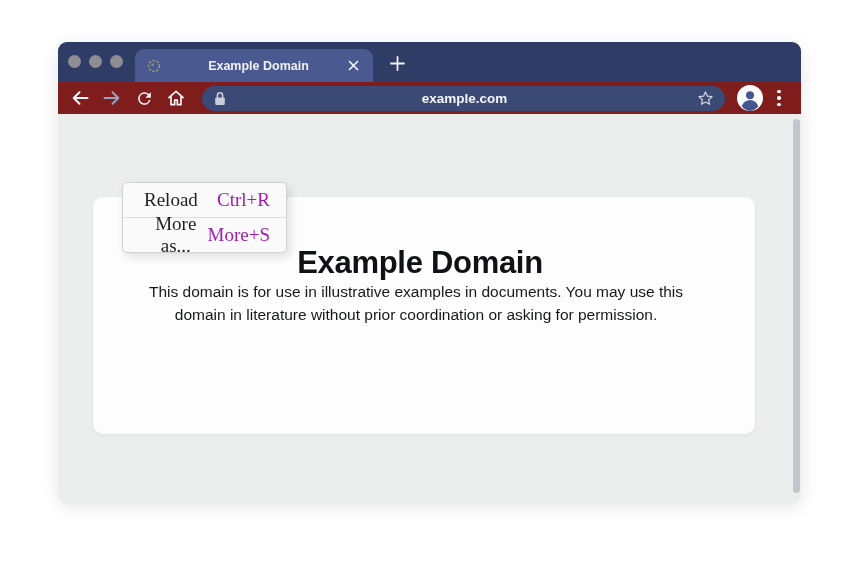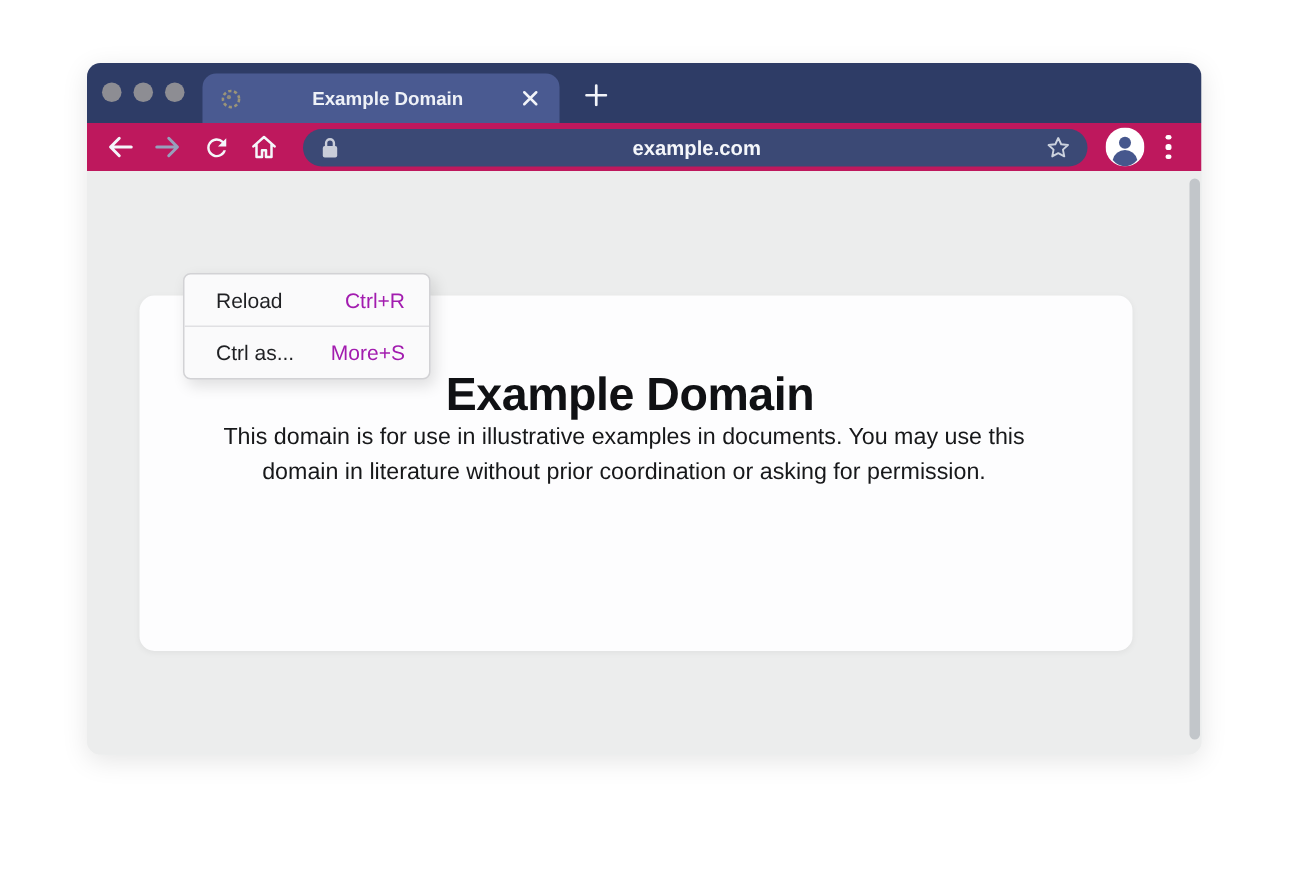--- a/index.html
+++ b/index.html
@@ -23,21 +23,21 @@
     background:#4a5a91; border-radius:9px 9px 0 0;
     display:flex; align-items:center; padding:0 12px;
   }
   .tab-favicon { width:14px; height:14px; margin-right:11px; flex:none; }
   .tab-title { color:#eef1f7; font-size:12.5px; font-weight:bold; flex:1; white-space:nowrap; overflow:hidden; }
   .tab-close { flex:none; width:16px; height:16px; display:flex; align-items:center; justify-content:center; cursor:pointer; }
 
   .new-tab { position:absolute; left:328px; top:10px; width:22px; height:22px; display:flex; align-items:center; justify-content:center; cursor:pointer; }
 
   
-  .toolbar { height:32px; background:#be185d; display:flex; align-items:center; padding:0 12px 0 10px; }
+  .toolbar { height:32px; background:#7f1d1d; display:flex; align-items:center; padding:0 12px 0 10px; }
   .nav-btn { width:24px; height:24px; margin-right:8px; display:flex; align-items:center; justify-content:center; cursor:pointer; flex:none; }
   .addressbar {
     flex:1; height:25px; margin:0 10px 0 6px; background:#3b4975; border-radius:13px;
     display:flex; align-items:center; padding:0 9px 0 12px; min-width:0;
   }
   .lock { flex:none; margin-right:9px; display:flex; }
   .url-text { color:#f4f6fa; font-size:13.5px; font-weight:bold; flex:1; white-space:nowrap; overflow:hidden; }
   .star-btn { flex:none; width:22px; height:22px; display:flex; align-items:center; justify-content:center; cursor:pointer; }
   .avatar-btn { flex:none; margin:0 6px 0 2px; width:26px; height:26px; cursor:pointer; }
   .kebab-btn { flex:none; width:20px; height:22px; display:flex; flex-direction:column; align-items:center; justify-content:center; gap:3px; cursor:pointer; }
@@ -58,21 +58,21 @@
 
   
   .context-menu {
     position:absolute; left:64px; top:68px; width:165px; z-index:5;
     background:#fafafb; border:1px solid #d2d2d5; border-radius:5px;
     box-shadow:3px 4px 10px rgba(0,0,0,0.12);
     overflow:hidden;
   }
   .menu-item {
     height:34px; display:flex; align-items:center; justify-content:space-between;
-    padding:0 16px 0 21px; font-size:14px; color:#1f2023; cursor:pointer;
+    padding:0 16px 0 21px; font-size:19px; color:#1f2023; cursor:pointer;font-family:Liberation Serif, serif;
   }
   .menu-item .shortcut { color:#a21caf; }
   .menu-divider { height:1px; background:#e0e0e3; }
 
   
   .scrollbar-thumb {
     position:absolute; right:1px; top:5px; width:7px; height:374px;
     background:#c2c6ca; border-radius:4px; cursor:pointer;
   }
 </style>
@@ -167,21 +167,21 @@
       <p>This domain is for use in illustrative examples in documents. You may use this domain in literature without prior coordination or asking for permission.</p>
     </div>
 
     <div class="context-menu">
       <div class="menu-item">
         <span>Reload</span>
         <span class="shortcut">Ctrl+R</span>
       </div>
       <div class="menu-divider"></div>
       <div class="menu-item">
-        <span>Ctrl as...</span>
+        <span>More as...</span>
         <span class="shortcut">More+S</span>
       </div>
     </div>
 
     <div class="scrollbar-thumb"></div>
 
   </div>
 </div>
 
 </body></html>

